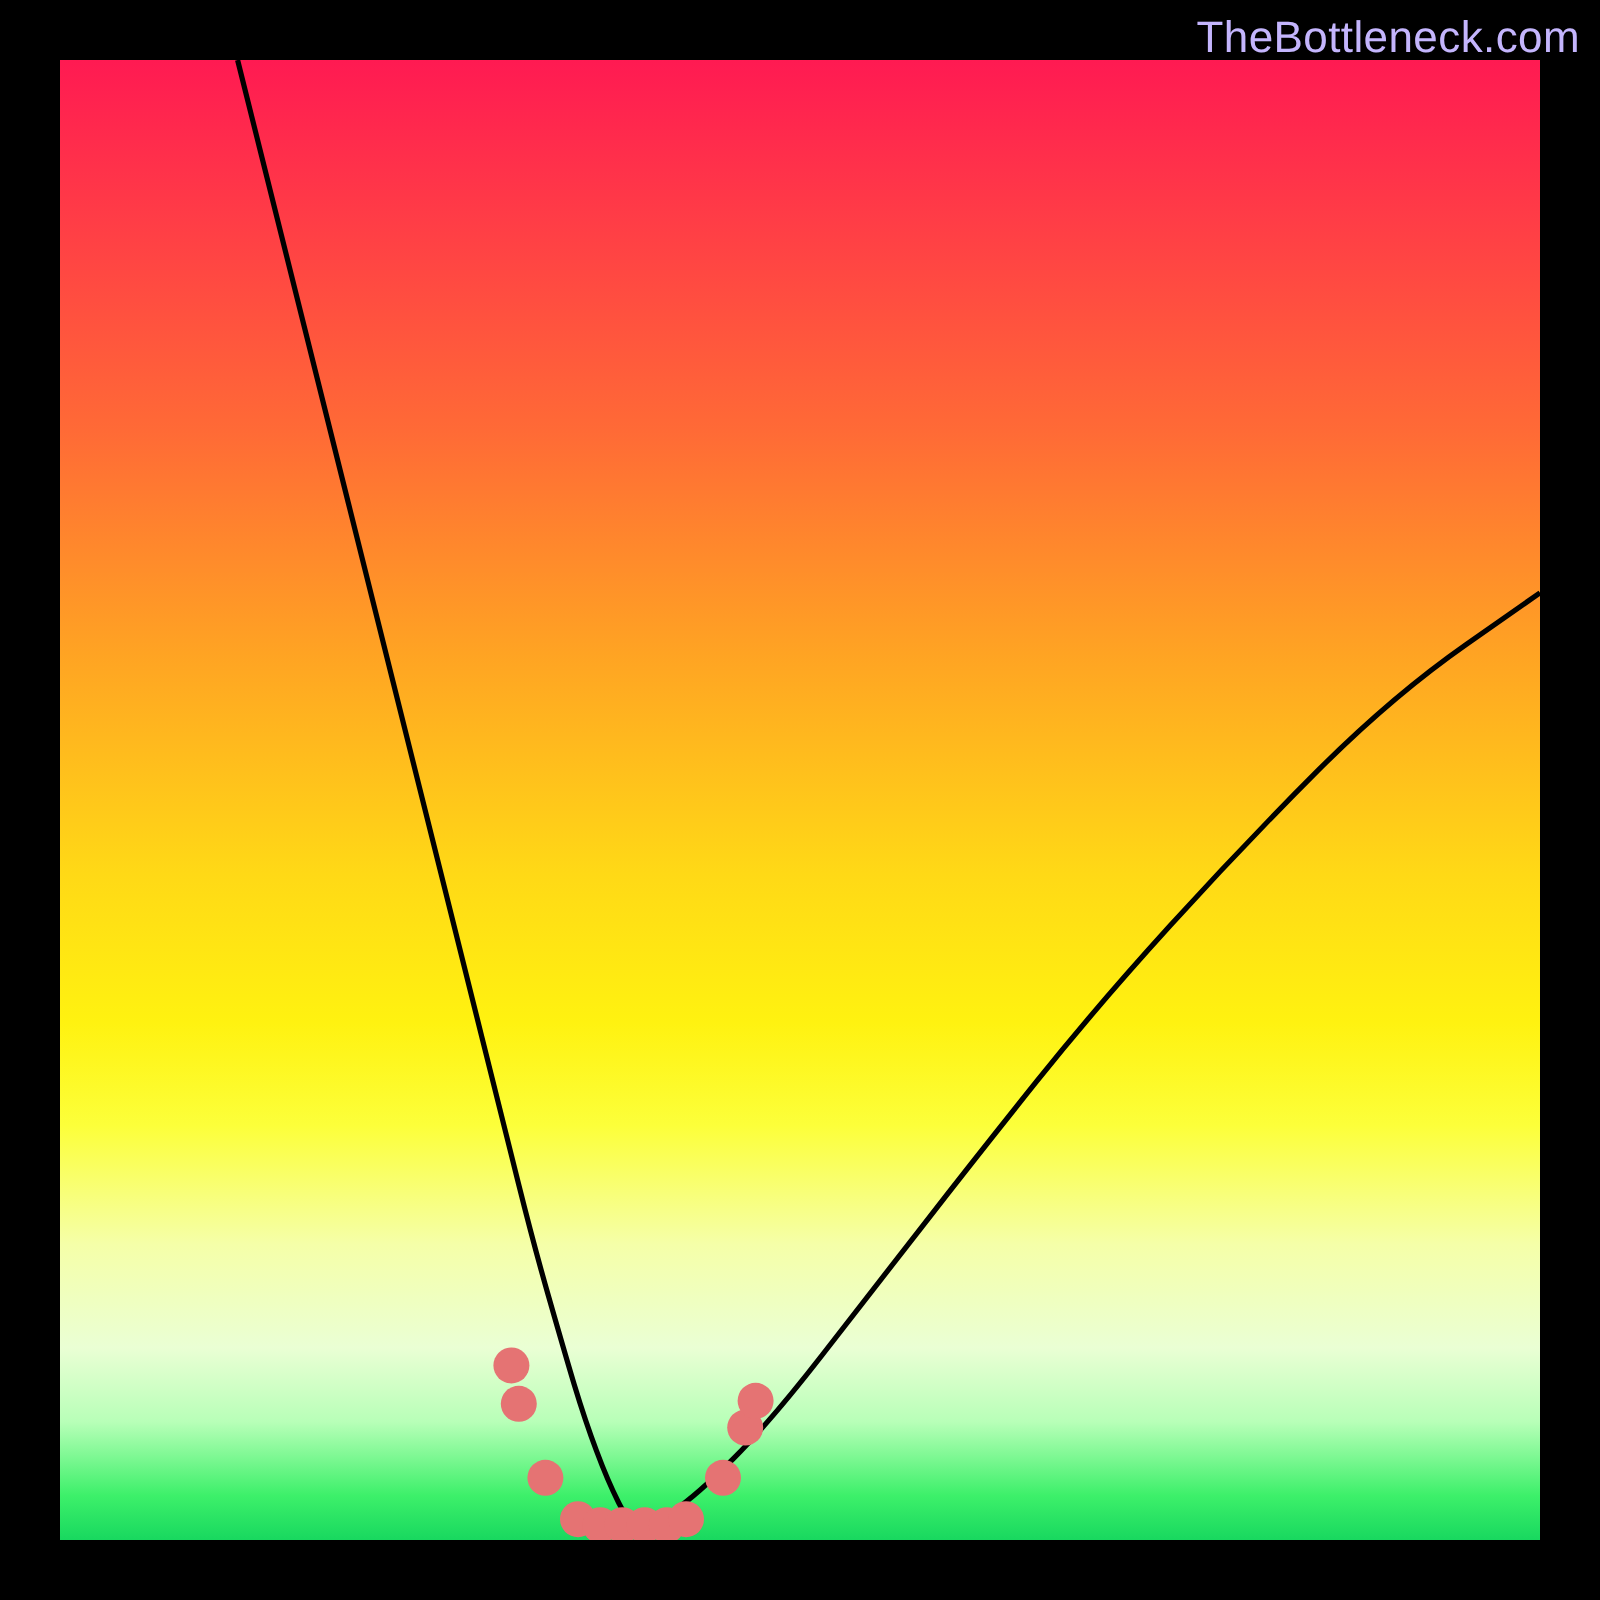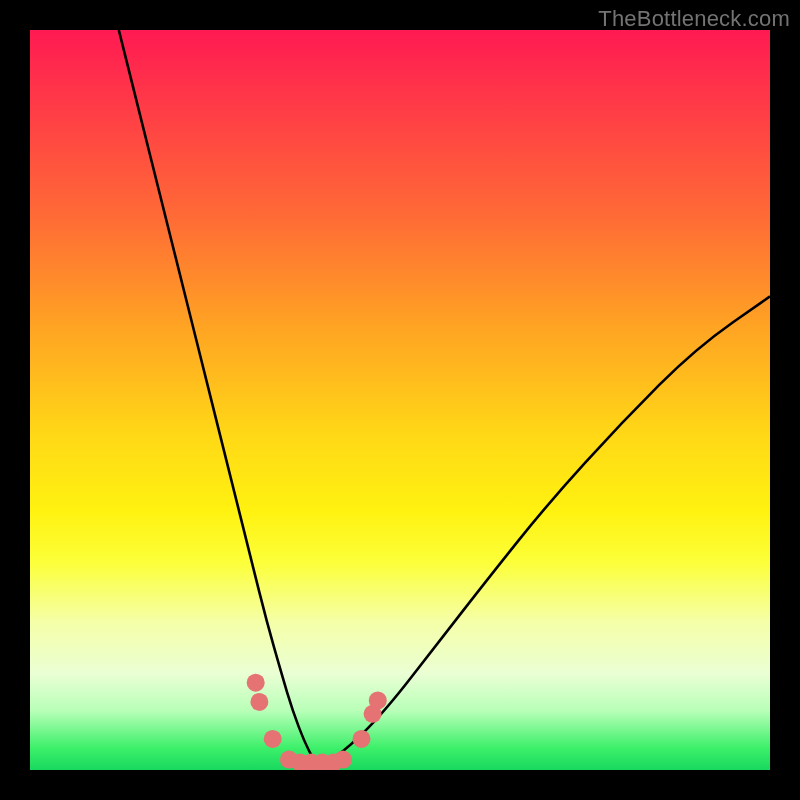--- a/index.html
+++ b/index.html
@@ -36,21 +36,21 @@
       #eaffd4 87%,
       #b8ffb8 92%,
       #3df06a 97%,
       #18d85f 100%
     );
   }
   .watermark {
     position: absolute;
     top: 6px;
     right: 10px;
-    color: #737373;
+    color: #c4b5fd;
     font-size: 22px;
     font-weight: 500;
     letter-spacing: 0.2px;
   }
   svg.curve {
     position: absolute;
     left: 0;
     top: 0;
     width: 740px;
     height: 740px;

